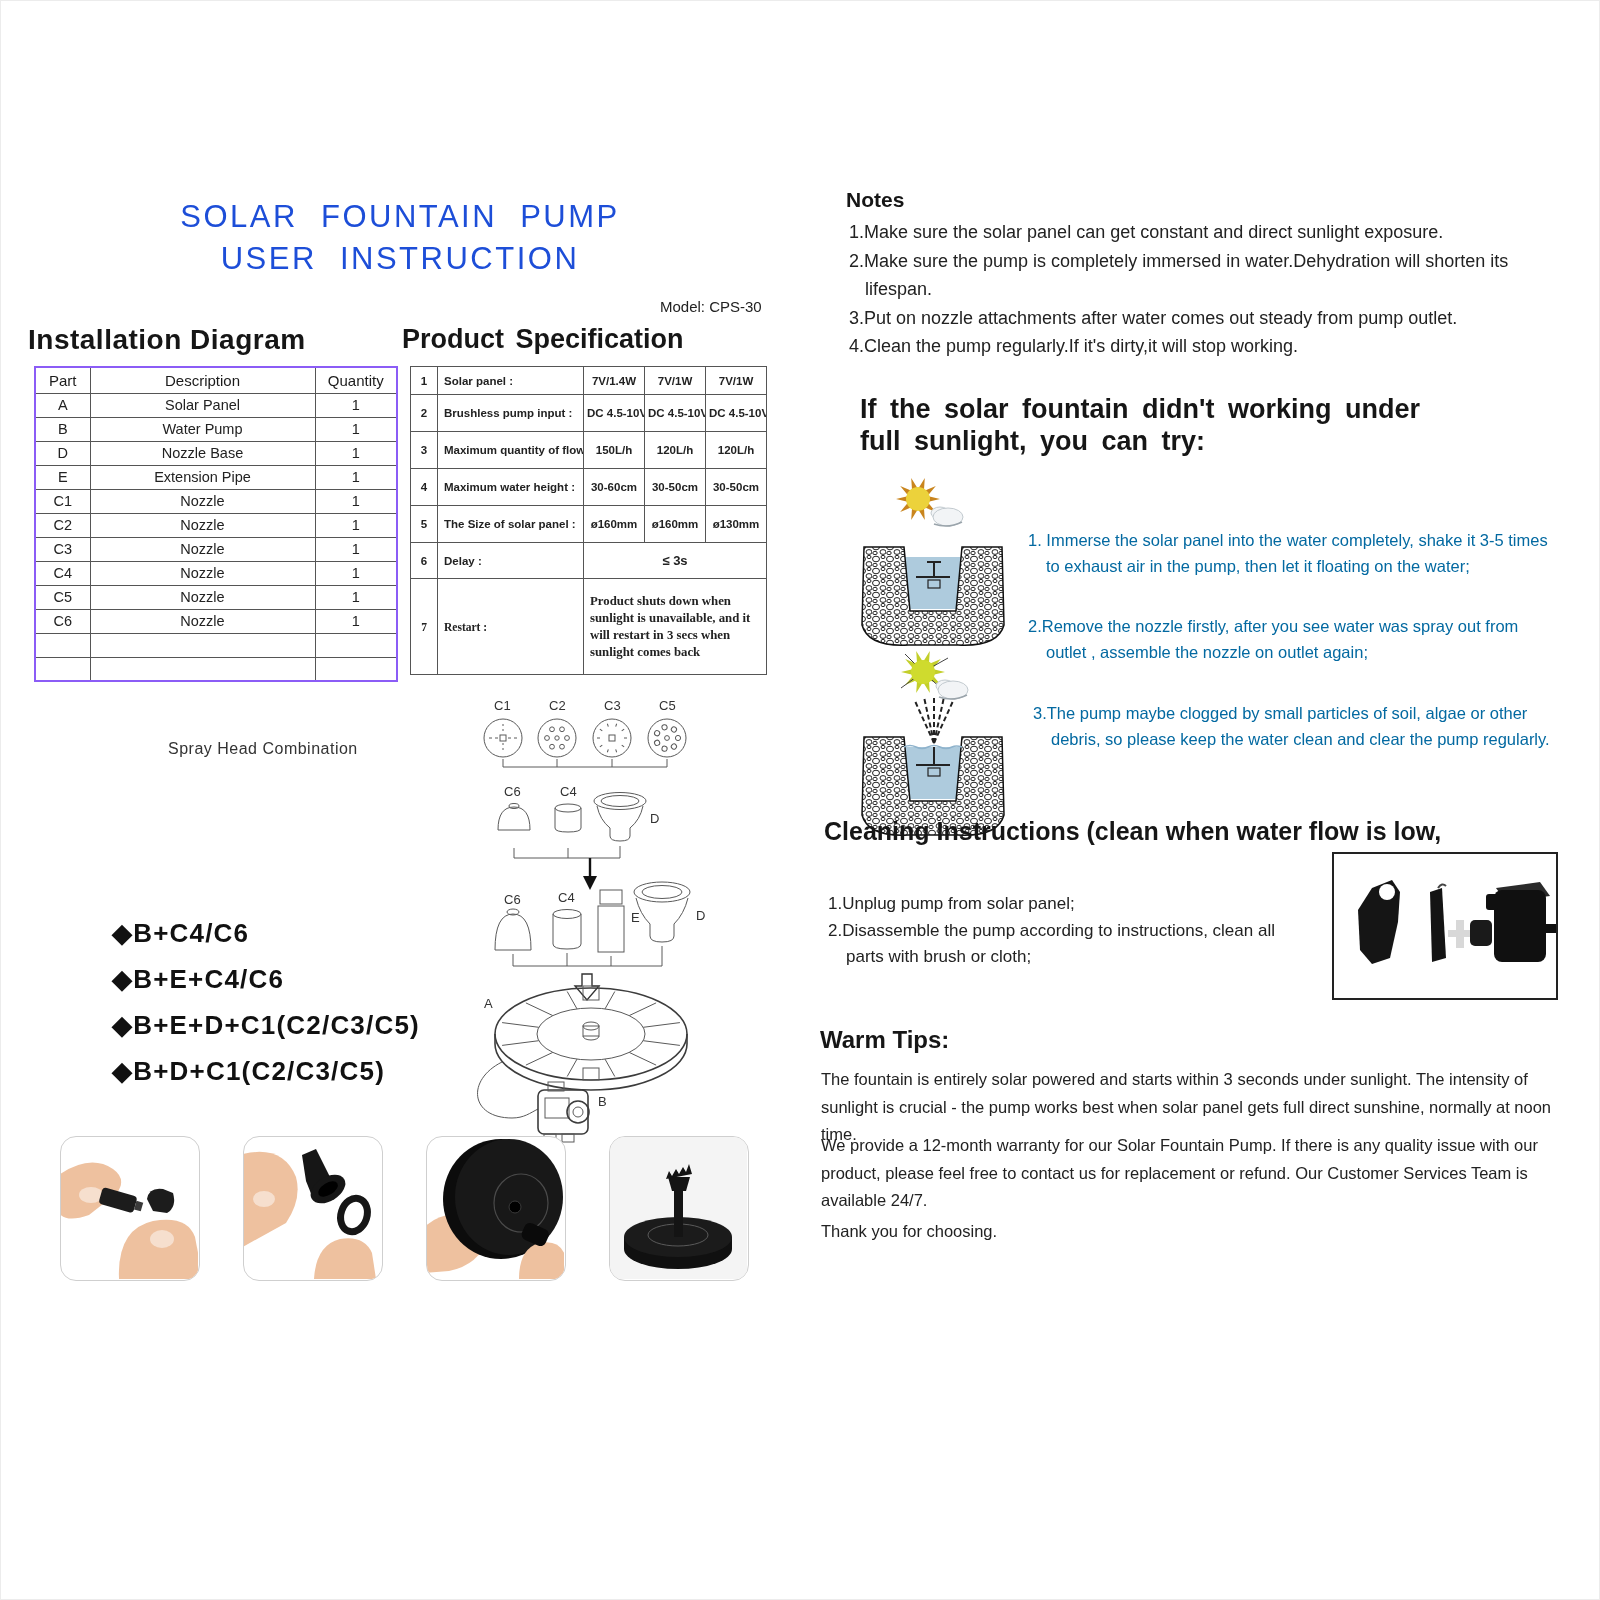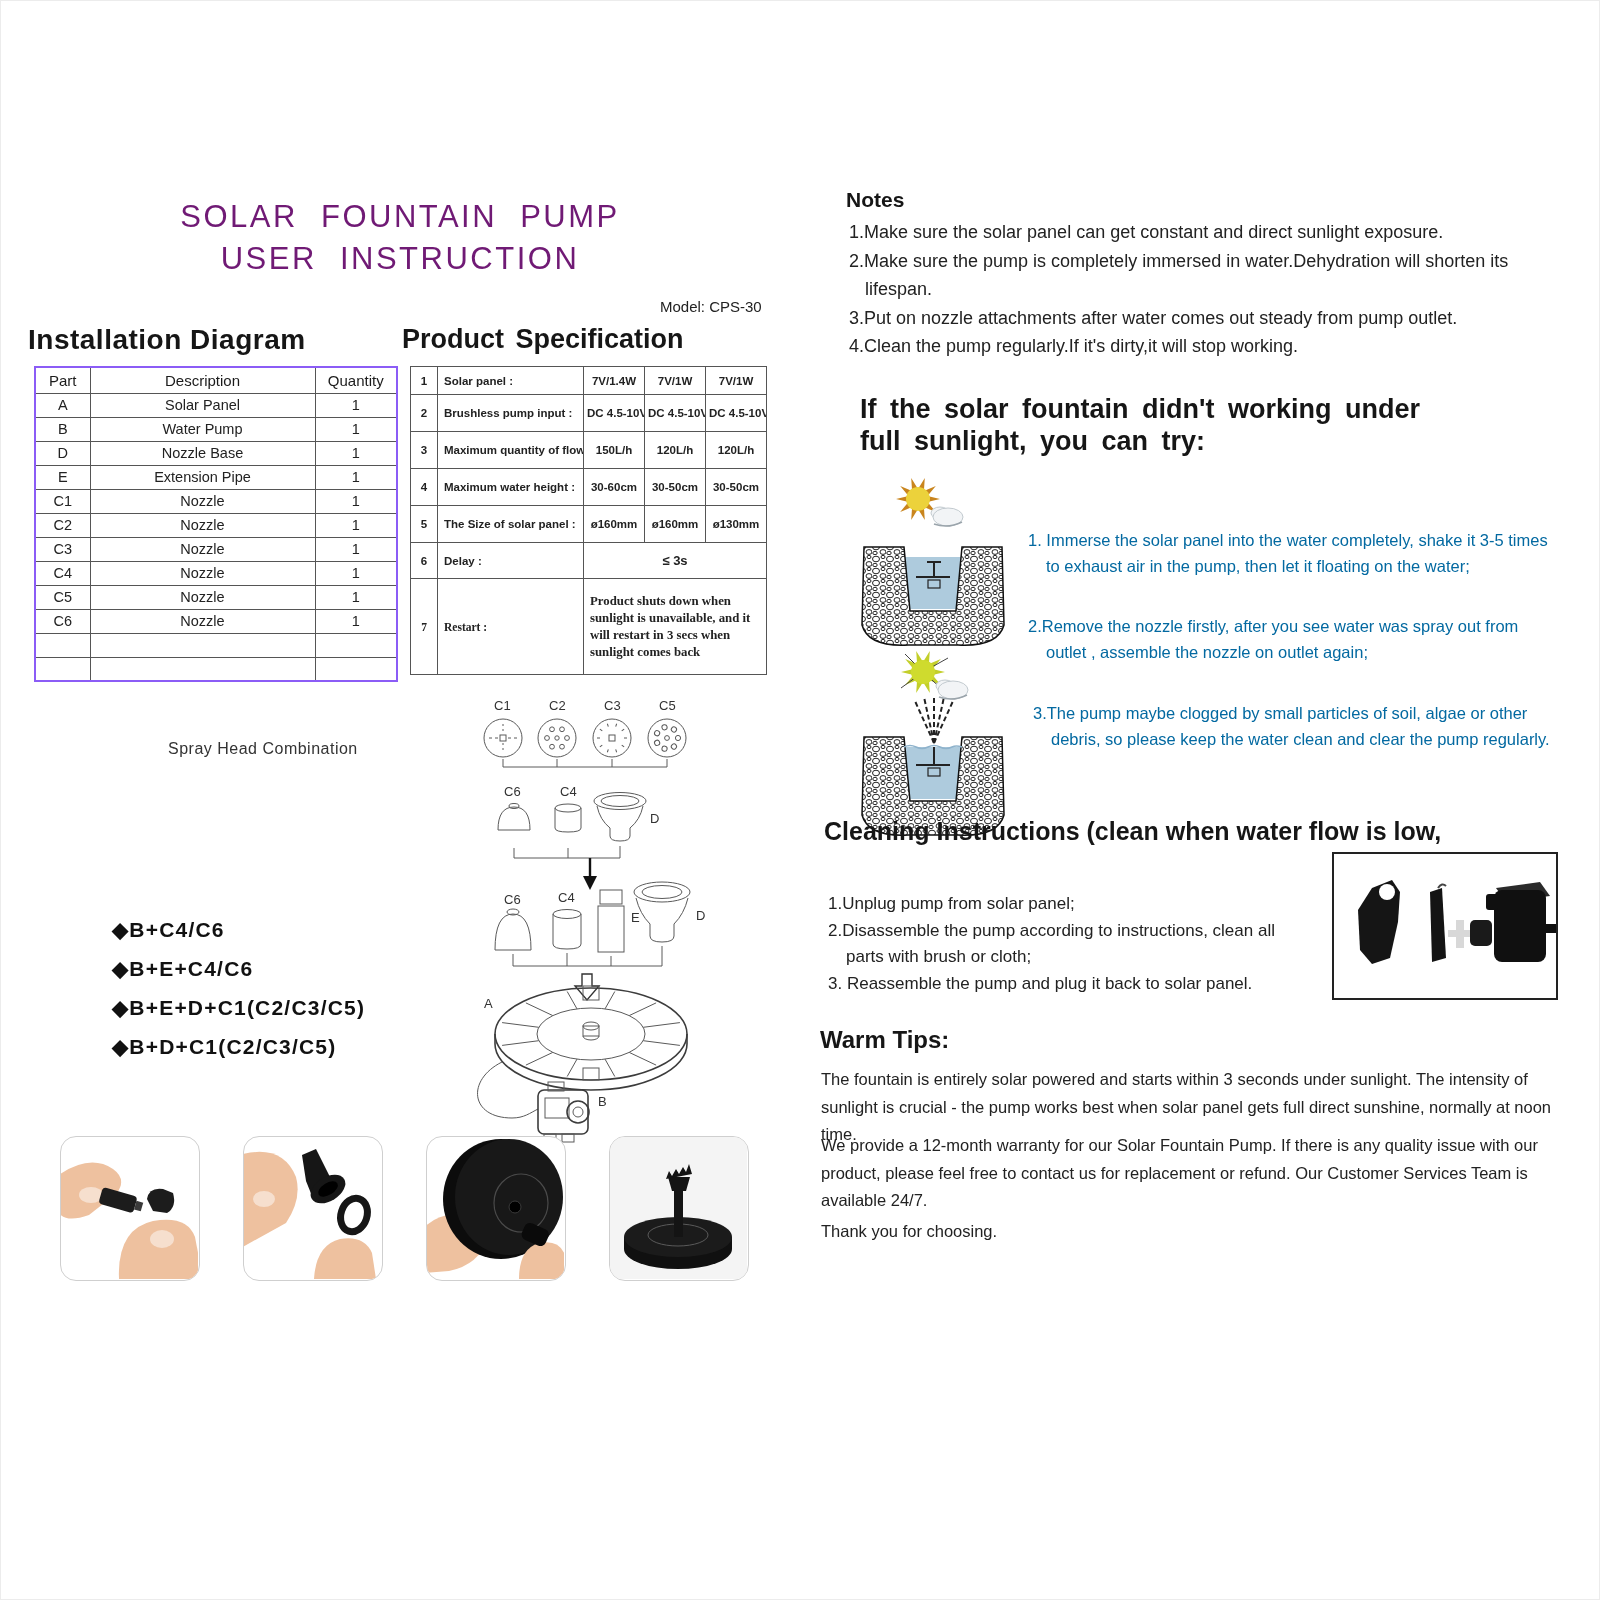--- a/index.html
+++ b/index.html
@@ -6,21 +6,21 @@
   html,body { margin:0; padding:0; }
   body {
     width:1600px; height:1600px; background:#ffffff; position:relative;
     font-family:"Liberation Sans", sans-serif; color:#1b1b1b; overflow:hidden;
   }
   .page-frame { position:absolute; inset:0; border:1px solid #ececec; pointer-events:none; }
   .abs { position:absolute; }
 
   
   .doc-title { left:130px; top:196px; width:540px; text-align:center;
-    font-size:31px; letter-spacing:2.5px; word-spacing:12px; line-height:42px; color:#701a75; }
+    font-size:31px; letter-spacing:2.5px; word-spacing:12px; line-height:42px; color:#1d4ed8; }
   .model-line { left:660px; top:298px; font-size:15px; color:#222; }
   .sec-h { font-weight:bold; color:#161616; }
   .h-install { left:28px; top:324px; font-size:28px; letter-spacing:0.5px; }
   .h-spec { left:402px; top:324px; font-size:27px; word-spacing:4px; }
   .h-notes { left:846px; top:188px; font-size:21px; }
   .h-trouble { left:860px; top:393px; font-size:27px; line-height:32px; word-spacing:6px; width:640px; }
   .h-clean { left:824px; top:816px; font-size:25px; line-height:31px; width:720px; }
   .h-warm { left:820px; top:1026px; font-size:24px; }
 
   
@@ -37,21 +37,21 @@
   .spec-table td.num { width:27px; text-align:center; }
   .spec-table td.lbl { width:146px; text-align:left; padding-left:6px; white-space:nowrap; }
   .spec-table td.val { width:61px; text-align:center; white-space:nowrap; }
   .spec-table td.spanv { text-align:center; font-size:13px; }
   .spec-table td.spantxt { text-align:left; font-size:12.8px; line-height:17px; padding:4px 6px; }
   .r1 td{height:28px;} .r2 td,.r3 td,.r4 td,.r5 td{height:37px;} .r6 td{height:36px;} .r7 td{height:96px;font-family:Liberation Serif, serif;}
 
   
   .spray-label { left:168px; top:740px; font-size:16px; color:#333; letter-spacing:0.5px; }
   .combos { left:112px; top:918px; }
-  .combo-line { font-size:21px; font-weight:bold; letter-spacing:1.2px; color:#111; margin-bottom:15px; }
+  .combo-line { font-size:26px; font-weight:bold; letter-spacing:1.2px; color:#111; margin-bottom:15px; }
 
   
   .notes-list { left:849px; top:218px; width:716px; }
   .note-item { font-size:18px; line-height:28.5px; color:#222; padding-left:16px; text-indent:-16px; }
   .t-item { font-size:16.5px; line-height:26px; color:#0369a1; padding-left:18px; text-indent:-18px; }
   .ti-1 { left:1028px; top:527px; width:535px; }
   .ti-2 { left:1028px; top:613px; width:505px; }
   .ti-3 { left:1033px; top:700px; width:528px; }
   .clean-list { left:828px; top:891px; width:478px; }
   .clean-item { font-size:17px; line-height:26px; color:#222; padding-left:18px; text-indent:-18px; margin-bottom:1px; }
@@ -488,21 +488,20 @@
 
 <div class="abs t-item ti-3">3.The pump maybe clogged by small particles of soil,  algae or other debris,  so please keep the water clean and clear the pump regularly.</div>
 
 <div class="abs sec-h h-clean">
   <div>Cleaning Instructions (clean when water flow is low,</div>
 </div>
 
 <div class="abs clean-list">
   <div class="clean-item">1.Unplug pump from solar panel;</div>
   <div class="clean-item">2.Disassemble the pump according to instructions, clean all parts with brush or cloth;</div>
-  <div class="clean-item">3. Reassemble the pump and plug it back to solar panel.</div>
 </div>
 
 <div class="abs clean-img-box">
   <svg width="222" height="144" viewBox="0 0 222 128">
     <path d="M38,26 L58,18 L66,30 L64,60 L56,96 L38,102 L26,88 L24,48 Z" fill="#151515"></path>
     <circle cx="53" cy="30" r="8" fill="#ffffff"></circle>
     <path d="M96,30 L108,26 L112,96 L98,100 Z" fill="#141414"></path>
     <path d="M104,26 q4,-6 8,-2" fill="none" stroke="#444" stroke-width="2"></path>
     <rect x="122" y="58" width="8" height="28" fill="#d8d8d8"></rect>
     <rect x="114" y="68" width="24" height="7" fill="#d8d8d8"></rect>

